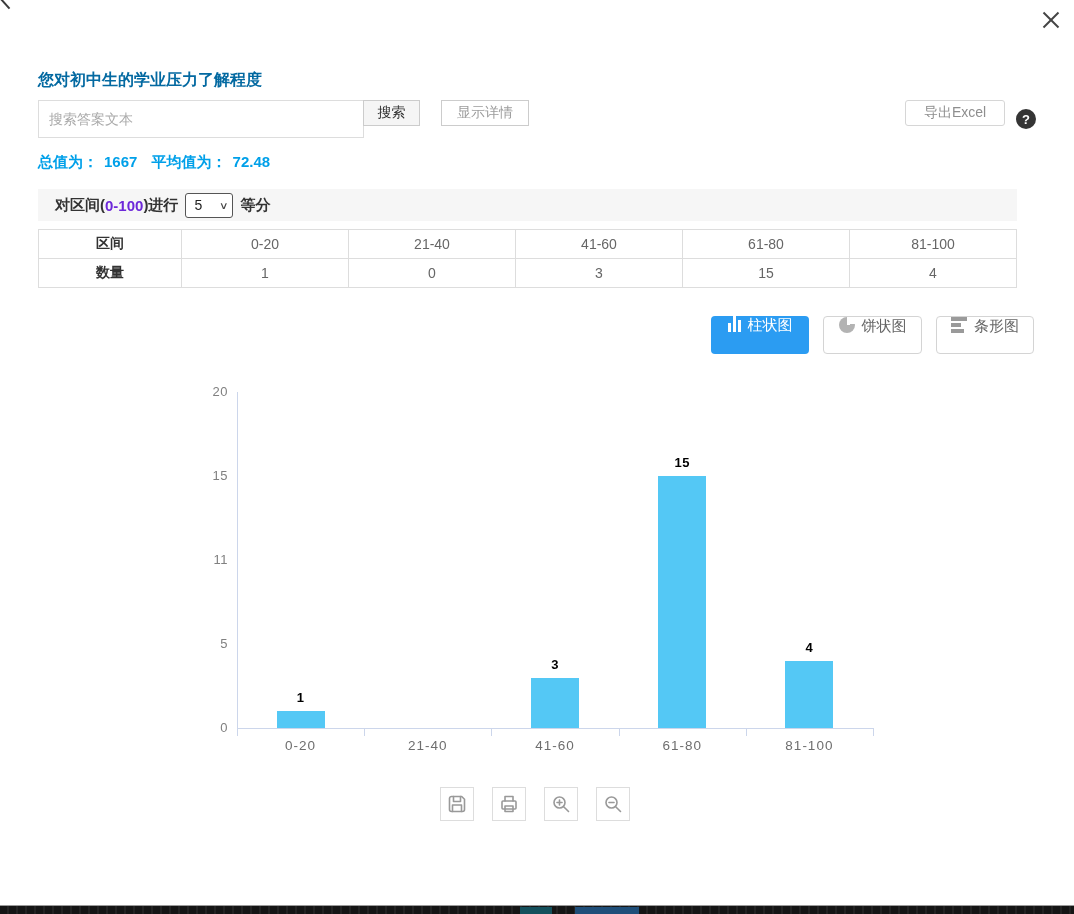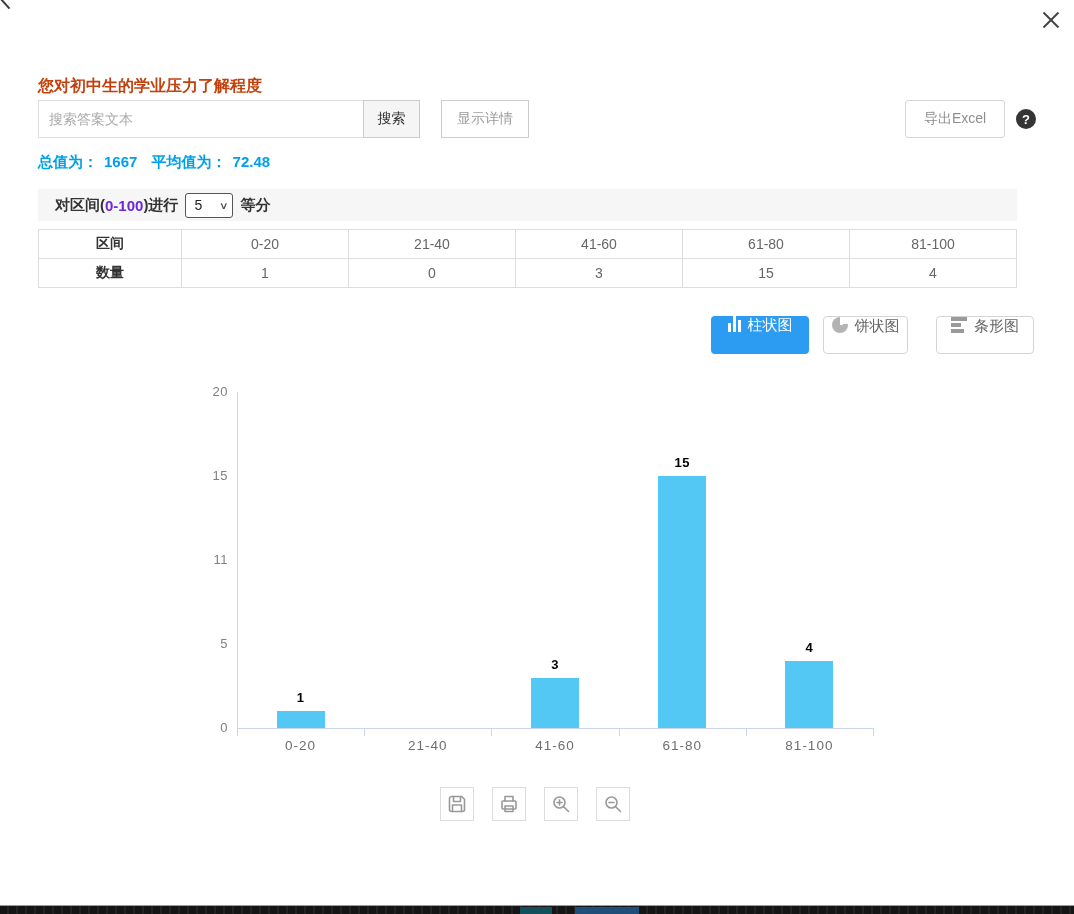--- a/index.html
+++ b/index.html
@@ -15,31 +15,31 @@
     overflow: hidden;
   }
   
   .corner-mark{ position:absolute; left:-3px; top:2px; width:15px; height:2px; background:#3a3a3a; transform:rotate(48deg); }
 
   
   .close-btn{ position:absolute; right:13px; top:10px; width:20px; height:20px; cursor:pointer; }
   .close-btn svg{ display:block; }
 
   
-  .q-title{ position:absolute; left:38px; top:76px; font-size:16px; font-weight:bold; color:#c2410c; }
+  .q-title{ position:absolute; left:38px; top:70px; font-size:16px; font-weight:bold; color:#0369a1; }
 
   
   .search-input{
     position:absolute; left:38px; top:100px; width:326px; height:38px;
     border:1px solid #ddd; padding:0 10px; font-size:14px; color:#333; outline:none;
     font-family:inherit;
   }
   .search-input::placeholder{ color:#aaa; }
   .btn{
-    position:absolute; height:38px; background:#fff; border:1px solid #ccc;
+    position:absolute; height:26px; background:#fff; border:1px solid #ccc;
     font-size:14px; text-align:center; cursor:pointer; font-family:inherit;
   }
   .search-btn{ left:363px; top:100px; width:57px; background:#f5f5f5; color:#333; }
   .details-btn{ left:441px; top:100px; width:88px; color:#9c9c9c; }
   .export-btn{ left:905px; top:100px; width:100px; color:#8e8e8e; border-radius:3px; border-color:#d6d6d6; }
   .help-icon{
     position:absolute; left:1016px; top:109px; width:20px; height:20px; border-radius:50%;
     background:#353535; color:#fff; font-size:13px; font-weight:bold;
     display:flex; align-items:center; justify-content:center; cursor:pointer;
   }
@@ -74,21 +74,21 @@
   }
   .dist-table th{ font-weight:bold; color:#333; width:143px; }
 
   
   .chart-tab{
     position:absolute; top:316px; height:38px; border-radius:4px;
     display:flex; align-items:flex-start; justify-content:center; gap:7px;
     font-size:15px; cursor:pointer; background:#fff; border:1px solid #d4d4d4; color:#666;
   }
   .tab-bar{ left:711px; width:98px; background:#2b9cf2; border:none; color:#fff; }
-  .tab-pie{ left:823px; width:85px; }
+  .tab-pie{ left:823px; width:99px; }
   .tab-hbar{ left:936px; width:98px; }
   .bar-ico{ display:flex; align-items:flex-end; gap:2px; height:16px; }
   .bar-ico i{ display:block; width:3px; background:#fff; }
   .bar-ico i:nth-child(1){ height:9px; } .bar-ico i:nth-child(2){ height:16px; } .bar-ico i:nth-child(3){ height:12px; }
   .pie-ico{ width:16px; height:16px; border-radius:50%;
     background:conic-gradient(#fff 0 80deg, #b3b3b3 80deg 360deg); }
   .hbar-ico{ display:flex; flex-direction:column; gap:2px; }
   .hbar-ico i{ display:block; height:4px; background:#9a9a9a; }
   .hbar-ico i:nth-child(1){ width:16px; } .hbar-ico i:nth-child(2){ width:10px; } .hbar-ico i:nth-child(3){ width:13px; }
 

